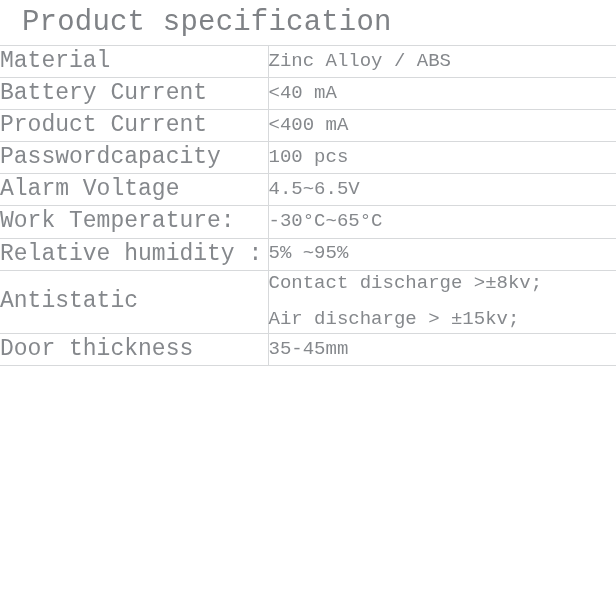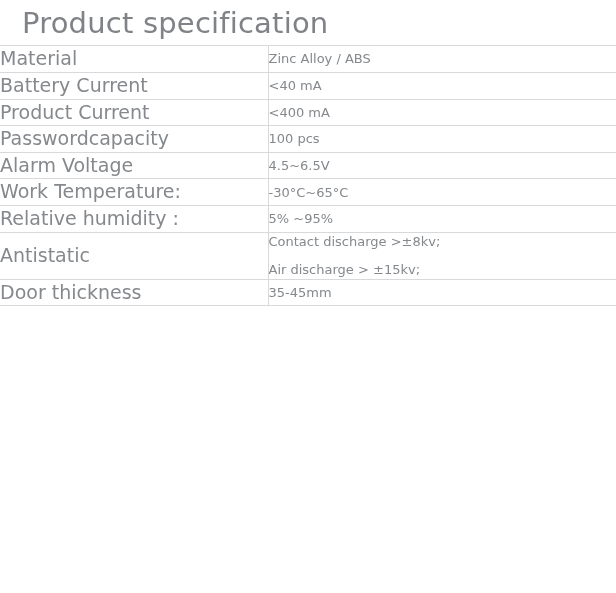--- a/index.html
+++ b/index.html
@@ -13,20 +13,21 @@
     font-family: "DejaVu Sans", "Liberation Sans", sans-serif;
     color: #8c8f93;
     overflow: hidden;
   }
   .sheet {
     width: 616px;
     height: 593px;
     position: relative;
     box-sizing: border-box;
     padding: 0;
+    font-family: Liberation Mono, monospace;
   }
   .spec-title {
     font-size: 29px;
     font-weight: 400;
     color: #7f8286;
     letter-spacing: 0.2px;
     padding: 5px 0 4px 22px;
     line-height: 1.25;
   }
   table.spec-table {
@@ -39,29 +40,29 @@
   }
   table.spec-table tr:last-child {
     border-bottom: 1px solid #d7d9db;
   }
   table.spec-table td {
     padding: 0;
     vertical-align: middle;
   }
   td.label-cell {
     width: 268px;
-    font-size: 19px;
+    font-size: 23px;
     color: #85888c;
     padding: 7px 0 7px 22px;
     box-sizing: border-box;
     border-right: 1px solid #d7d9db;
     line-height: 1.35;
   }
   td.value-cell {
-    font-size: 13px;
+    font-size: 19px;
     color: #85888c;
     padding: 7px 0 7px 22px;
     box-sizing: border-box;
     line-height: 1.35;
   }
   .value-line {
     display: block;
   }
   .value-line + .value-line {
     margin-top: 11px;

